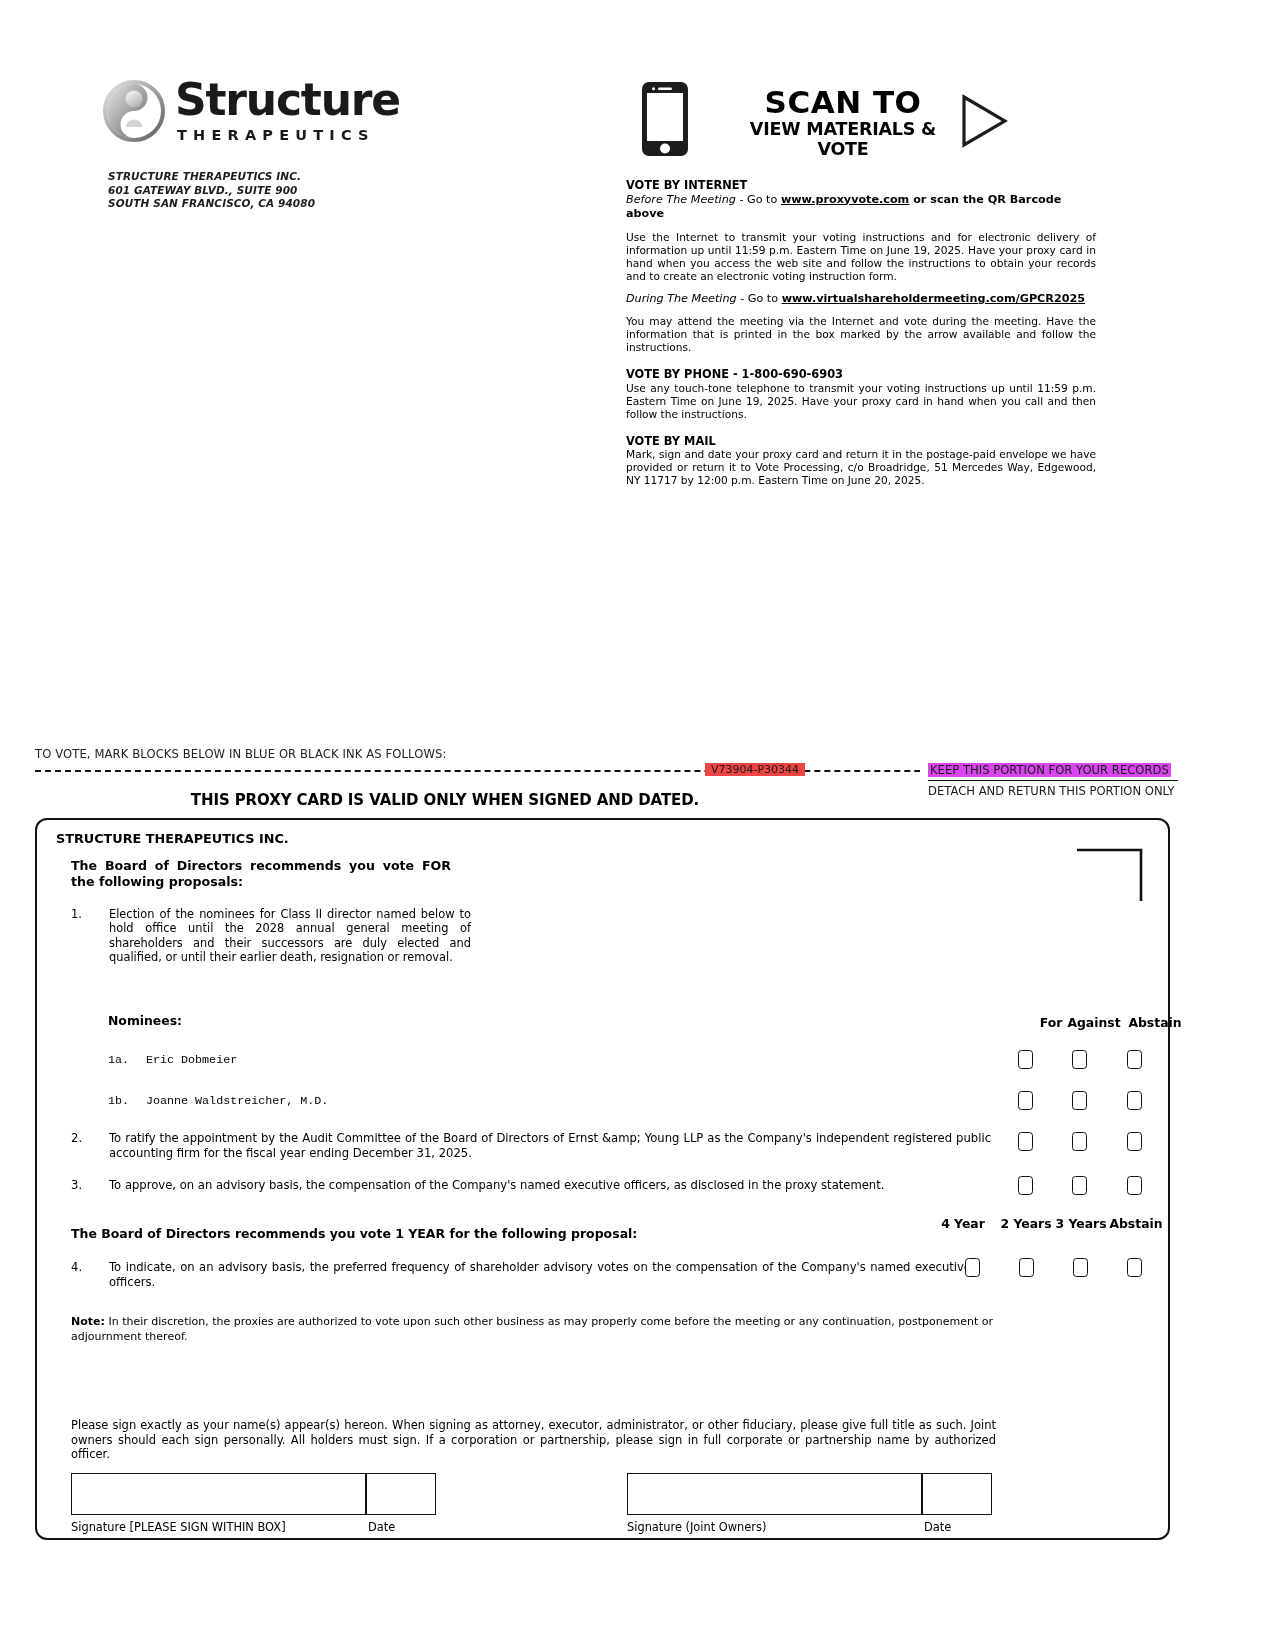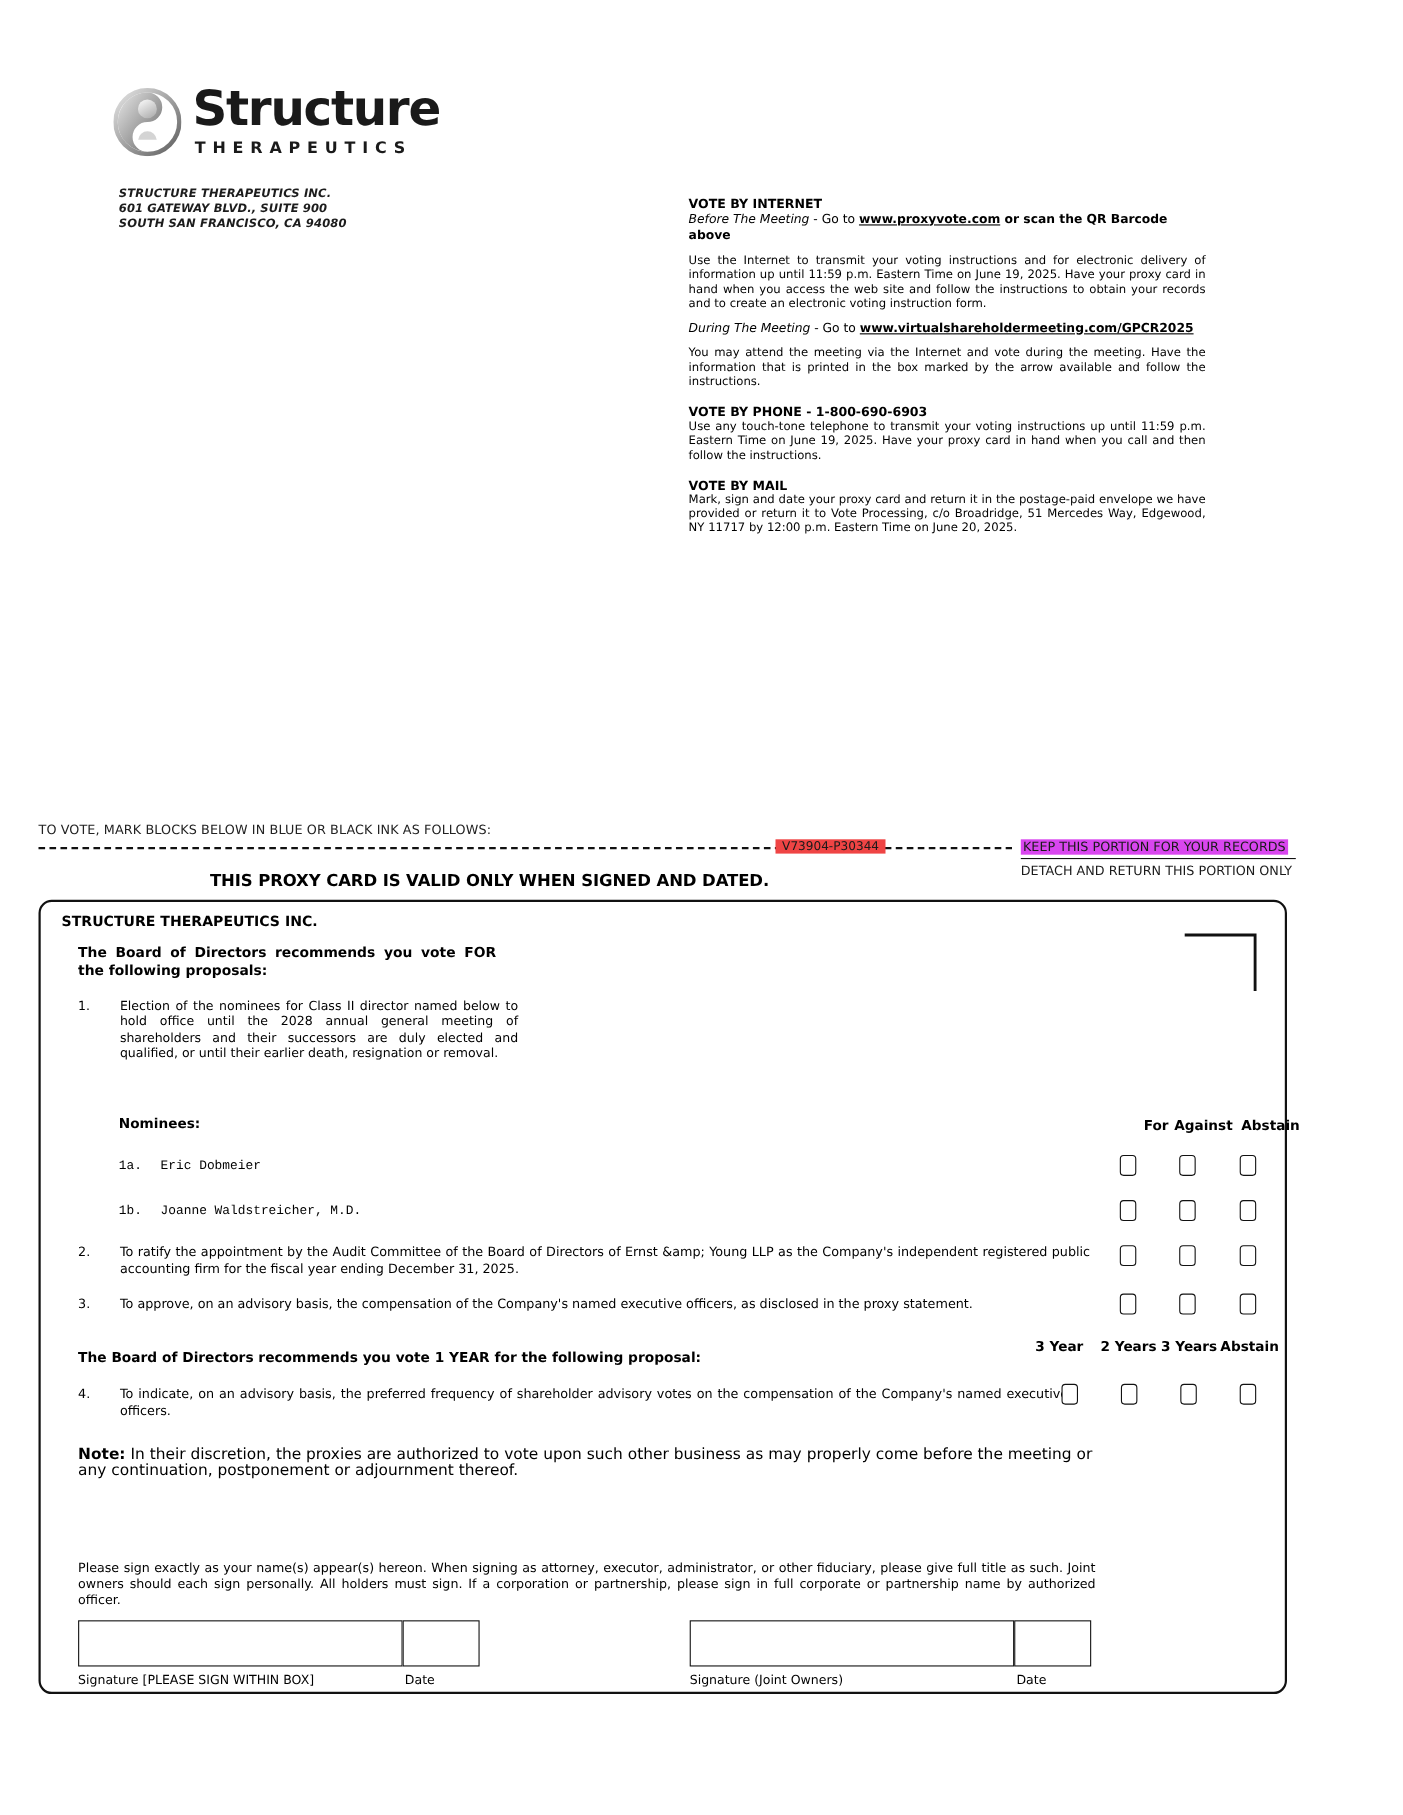--- a/index.html
+++ b/index.html
@@ -160,21 +160,21 @@
     font-size:11.6px; line-height:14.6px; text-align:justify;
   }
 
   .rec-1yr {
     position:absolute; left:34px; top:406px; width:620px;
     font-family:"DejaVu Sans", sans-serif; font-weight:bold; font-size:12.5px;
   }
 
   .note-blk {
     position:absolute; left:34px; top:495px; width:922px;
-    font-family:"DejaVu Sans", sans-serif; font-size:14px; line-height:14.8px;
+    font-family:"DejaVu Sans", sans-serif; font-size:11px; line-height:14.8px;
     text-align:justify;
   }
   .note-blk b { font-weight:bold; }
 
   .sign-instr {
     position:absolute; left:34px; top:598px; width:925px;
     font-family:"DejaVu Sans", sans-serif; font-size:11.5px; line-height:14.6px;
     text-align:justify;
   }
 
@@ -215,20 +215,40 @@
       </span>
     </div>
   </div>
 
   <div class="addr">
     <div>STRUCTURE THERAPEUTICS INC.</div>
     <div>601 GATEWAY BLVD.,  SUITE 900</div>
     <div>SOUTH SAN FRANCISCO, CA 94080</div>
   </div>
 
+  <div class="scan-block">
+    <span class="phone-icon">
+      <svg width="50" height="78" viewBox="0 0 50 78">
+        <rect x="2" y="2" width="46" height="74" rx="7" ry="7" fill="#1d1d1d"></rect>
+        <rect x="7" y="13" width="36" height="48" fill="#ffffff"></rect>
+        <rect x="18" y="7.5" width="14" height="2.6" rx="1.3" fill="#ffffff"></rect>
+        <circle cx="13.5" cy="8.8" r="1.5" fill="#ffffff"></circle>
+        <circle cx="25" cy="68.5" r="5" fill="#ffffff"></circle>
+      </svg>
+    </span>
+    <div class="scan-text">
+      <div class="scan-to">SCAN TO</div>
+      <div class="scan-sub">VIEW MATERIALS &amp; VOTE</div>
+    </div>
+    <span class="tri">
+      <svg width="48" height="54" viewBox="0 0 48 54">
+        <polygon points="4,3 45,27 4,51" fill="none" stroke="#1d1d1d" stroke-width="3.2" stroke-linejoin="miter"></polygon>
+      </svg>
+    </span>
+  </div>
 
   <div class="vote-instr">
 
     <div class="vi-head">VOTE BY INTERNET</div>
     <div class="vi-sub"><i>Before The Meeting</i><span> - Go to </span><u>www.proxyvote.com</u><b> or scan the QR Barcode above</b></div>
 
     <div class="vi-para">Use the Internet to transmit your voting instructions and for electronic delivery of information up until 11:59 p.m. Eastern Time on June 19, 2025. Have your proxy card in hand when you access the web site and follow the instructions to obtain your records and to create an electronic voting instruction form.</div>
 
     <div class="vi-para vi-sub"><i>During The Meeting</i><span> - Go to </span><u>www.virtualshareholdermeeting.com/GPCR2025</u></div>
 
@@ -302,21 +322,21 @@
     <div class="prop" style="top:358px;">
       <span class="num">3.</span>
       <span class="txt">To approve, on an advisory basis, the compensation of the Company's named executive officers, as disclosed in the proxy statement.</span>
     </div>
     <div class="cb" style="left:981px; top:356px;"></div>
     <div class="cb" style="left:1035px; top:356px;"></div>
     <div class="cb" style="left:1090px; top:356px;"></div>
 
     <div class="rec-1yr">The Board of Directors recommends you vote 1 YEAR for the following proposal:</div>
 
-    <div class="colhead" style="left:895px; top:396px; width:62px;">3 Year</div>
+    <div class="colhead" style="left:895px; top:396px; width:62px;">4 Year</div>
     <div class="colhead" style="left:952px; top:396px; width:74px;">2 Years</div>
     <div class="colhead" style="left:1007px; top:396px; width:74px;">3 Years</div>
     <div class="colhead" style="left:1062px; top:396px; width:74px;">Abstain</div>
 
     <div class="prop" style="top:440px; width:900px;">
       <span class="num">4.</span>
       <span class="txt">To indicate, on an advisory basis, the preferred frequency of shareholder advisory votes on the compensation of the Company's named executive officers.</span>
     </div>
     <div class="cb" style="left:928px; top:438px;"></div>
     <div class="cb" style="left:982px; top:438px;"></div>

